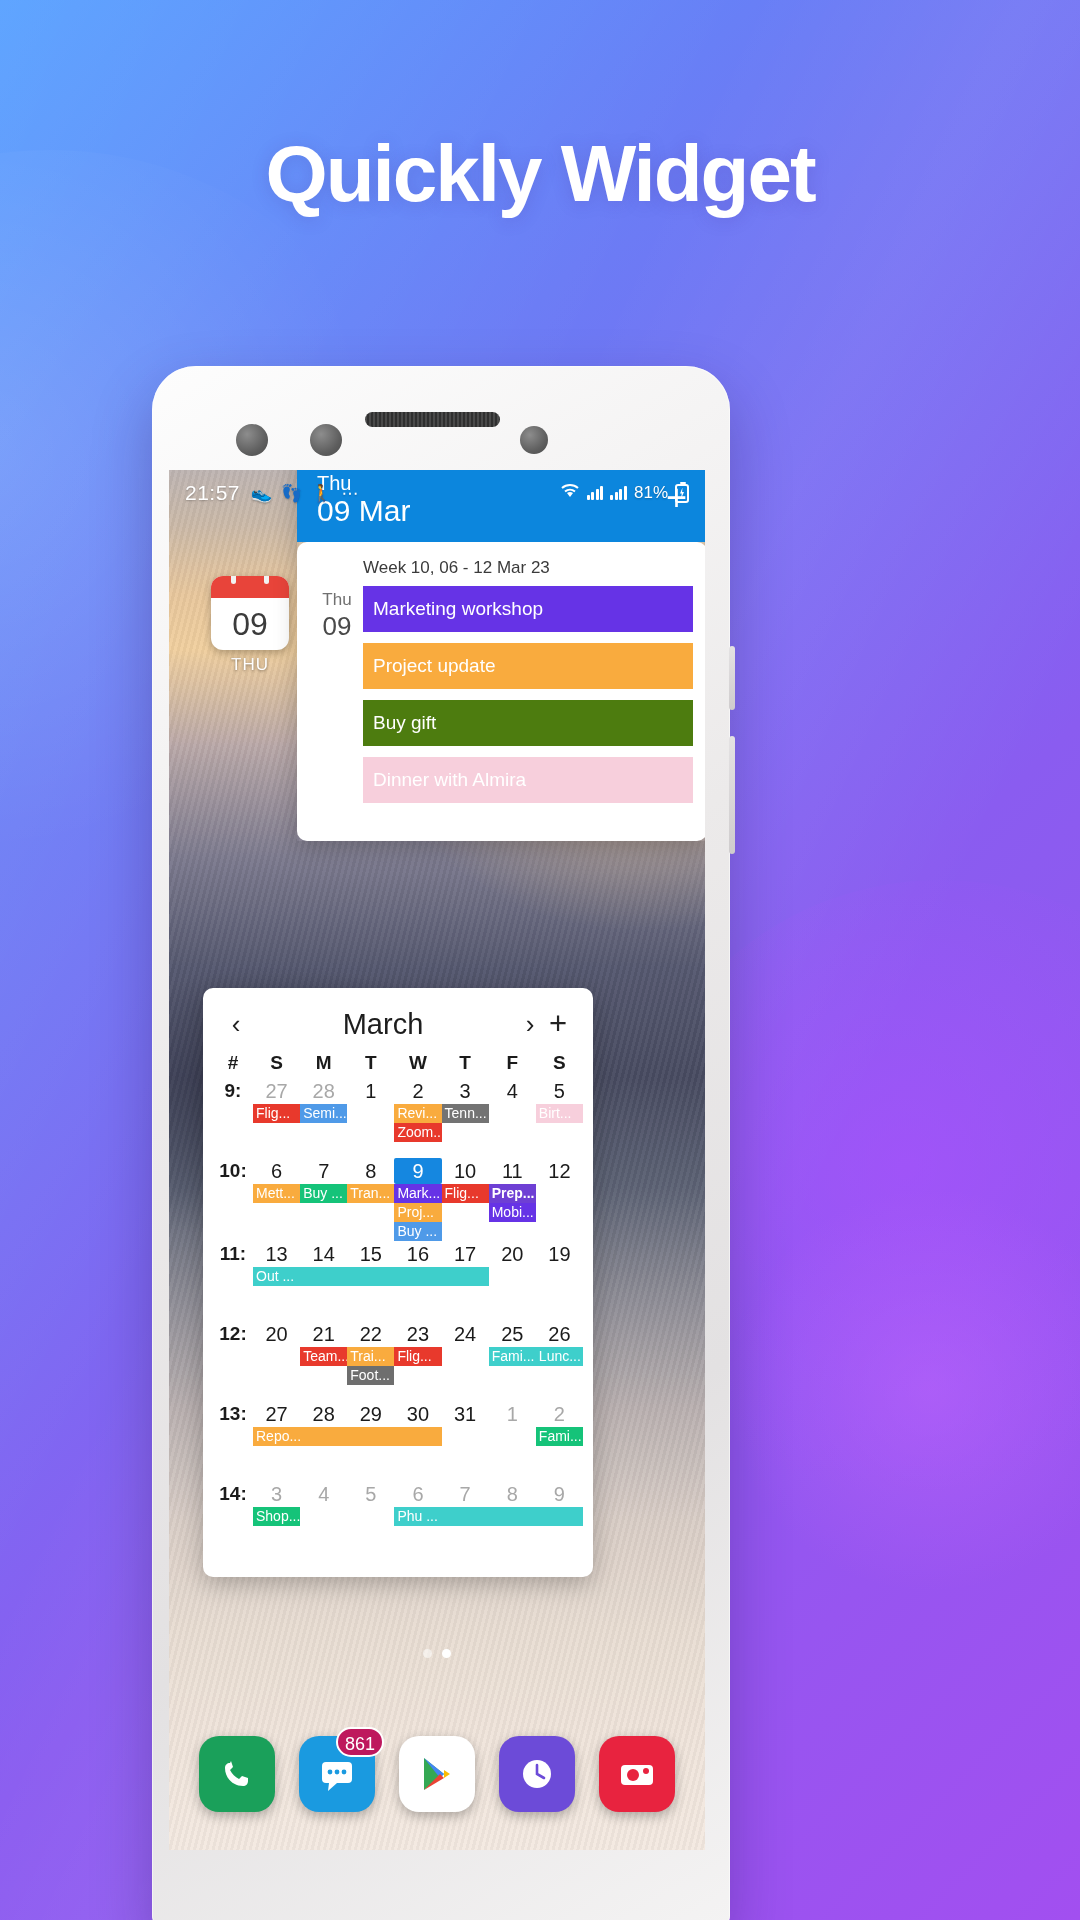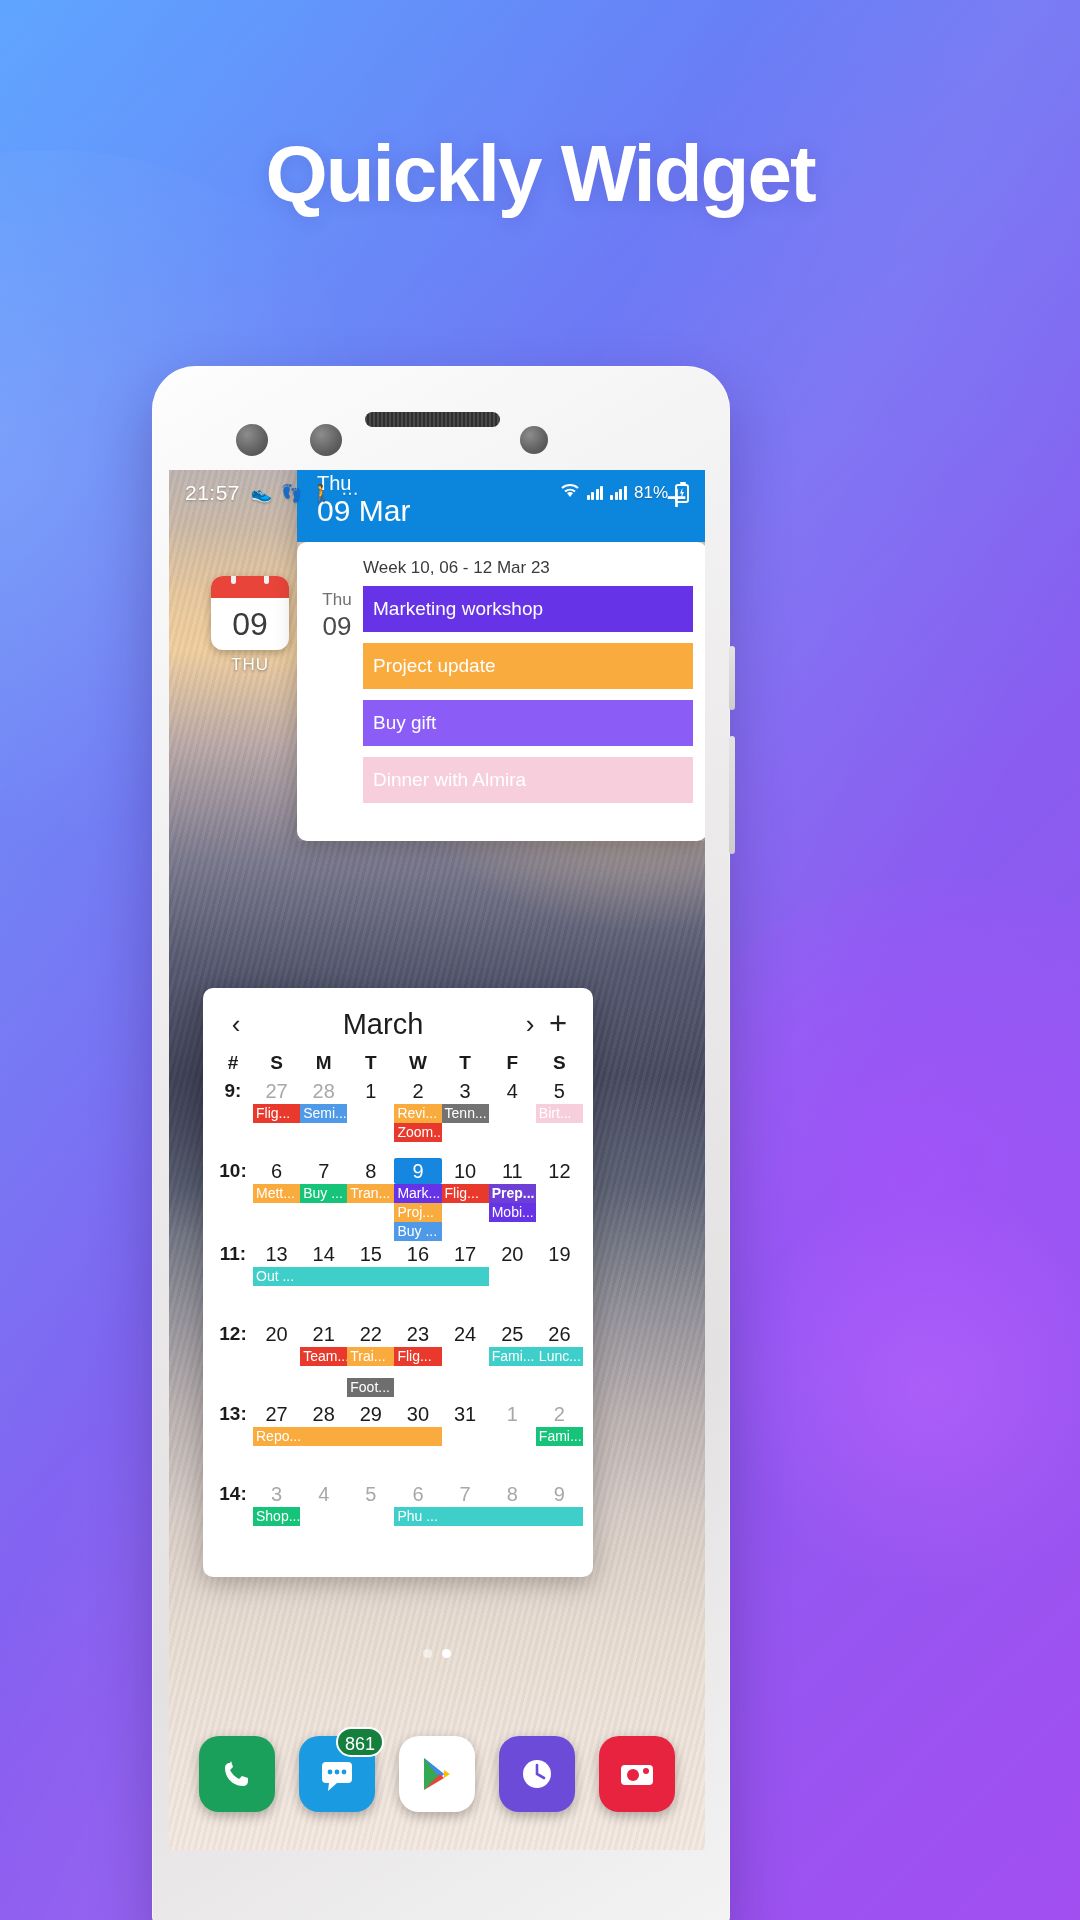--- a/index.html
+++ b/index.html
@@ -138,21 +138,21 @@
   .dots { position:absolute; left:0; bottom:188px; width:100%; text-align:center; z-index:5;}
   .dots i { display:inline-block; width:9px;height:9px;border-radius:50%;
             background:rgba(255,255,255,.55); margin:0 5px;}
   .dots i.on{ background:#fff; }
   .dock { position:absolute; left:0; bottom:38px; width:100%; z-index:5;
           display:flex; justify-content:space-around; padding:0 18px;}
   .app { width:76px;height:76px;border-radius:20px; position:relative;
          box-shadow:0 4px 12px rgba(0,0,0,.28); display:flex;align-items:center;justify-content:center;}
   .app svg{ display:block;}
   .badge { position:absolute; top:-9px; right:-9px; min-width:38px; height:30px;
-           border-radius:15px; background:#15803d; color:#fff; font-size:18px;
+           border-radius:15px; background:#be185d; color:#fff; font-size:18px;
            line-height:30px; text-align:center; padding:0 7px; border:2px solid #fff;}
   .navbar { position:absolute; left:0; bottom:0; width:100%; height:30px;}
 </style>
 </head>
 <body>
 
 <div class="blob blob1"></div>
 <div class="blob blob2"></div>
 <div class="blob blob3"></div>
 <div class="sheen"></div>
@@ -225,21 +225,21 @@
       <div class="agenda-body">
         <div class="agenda-week">Week 10, 06 - 12 Mar 23</div>
         <div class="agenda-row">
           <div class="agenda-daycol">
             <div class="wd">Thu</div>
             <div class="dn">09</div>
           </div>
           <div class="agenda-events" id="agenda-events">
               <div class="ev" style="background: rgb(102, 51, 230);">Marketing workshop</div>
               <div class="ev" style="background: rgb(249, 171, 62);">Project update</div>
-              <div class="ev" style="background: #8b5cf6;">Buy gift</div>
+              <div class="ev" style="background: #4d7c0f;">Buy gift</div>
               <div class="ev" style="background: rgb(247, 207, 220); color: rgb(255, 255, 255);">Dinner with Almira</div>
             </div>
         </div>
       </div>
     </div>
 
     <div class="month">
       <div class="month-head">
         <div class="mh-arrow">‹</div>
         <div class="mh-title">March</div>
@@ -406,21 +406,21 @@
                     </div>
                   </div>
                   <div class="evrow">
                     <div class="chip" style="background: rgb(232, 57, 44); left: 14.2857%; width: 14.2857%;">Team...</div>
                     <div class="chip" style="background: rgb(249, 171, 62); left: 28.5714%; width: 14.2857%;">Trai...</div>
                     <div class="chip" style="background: rgb(232, 57, 44); left: 42.8571%; width: 14.2857%;">Flig...</div>
                     <div class="chip" style="background: rgb(62, 207, 203); left: 71.4286%; width: 14.2857%;">Fami...</div>
                     <div class="chip" style="background: rgb(62, 207, 203); left: 85.7143%; width: 14.2857%;">Lunc...</div>
                   </div>
                   <div class="evrow">
-                    <div class="chip" style="background: rgb(110, 110, 110); left: 28.5714%; width: 14.2857%; margin-top: 12px;">Foot...</div>
+                    <div class="chip" style="background: rgb(110, 110, 110); left: 28.5714%; width: 14.2857%;">Foot...</div>
                   </div>
                 </div>
               </td>
             </tr>
             <tr class="weekrow">
               <td class="wk-cell">13:</td>
               <td colspan="7">
                 <div style="position: relative;">
                   <div style="display: flex;">
                     <div style="flex: 1 1 0px;">

